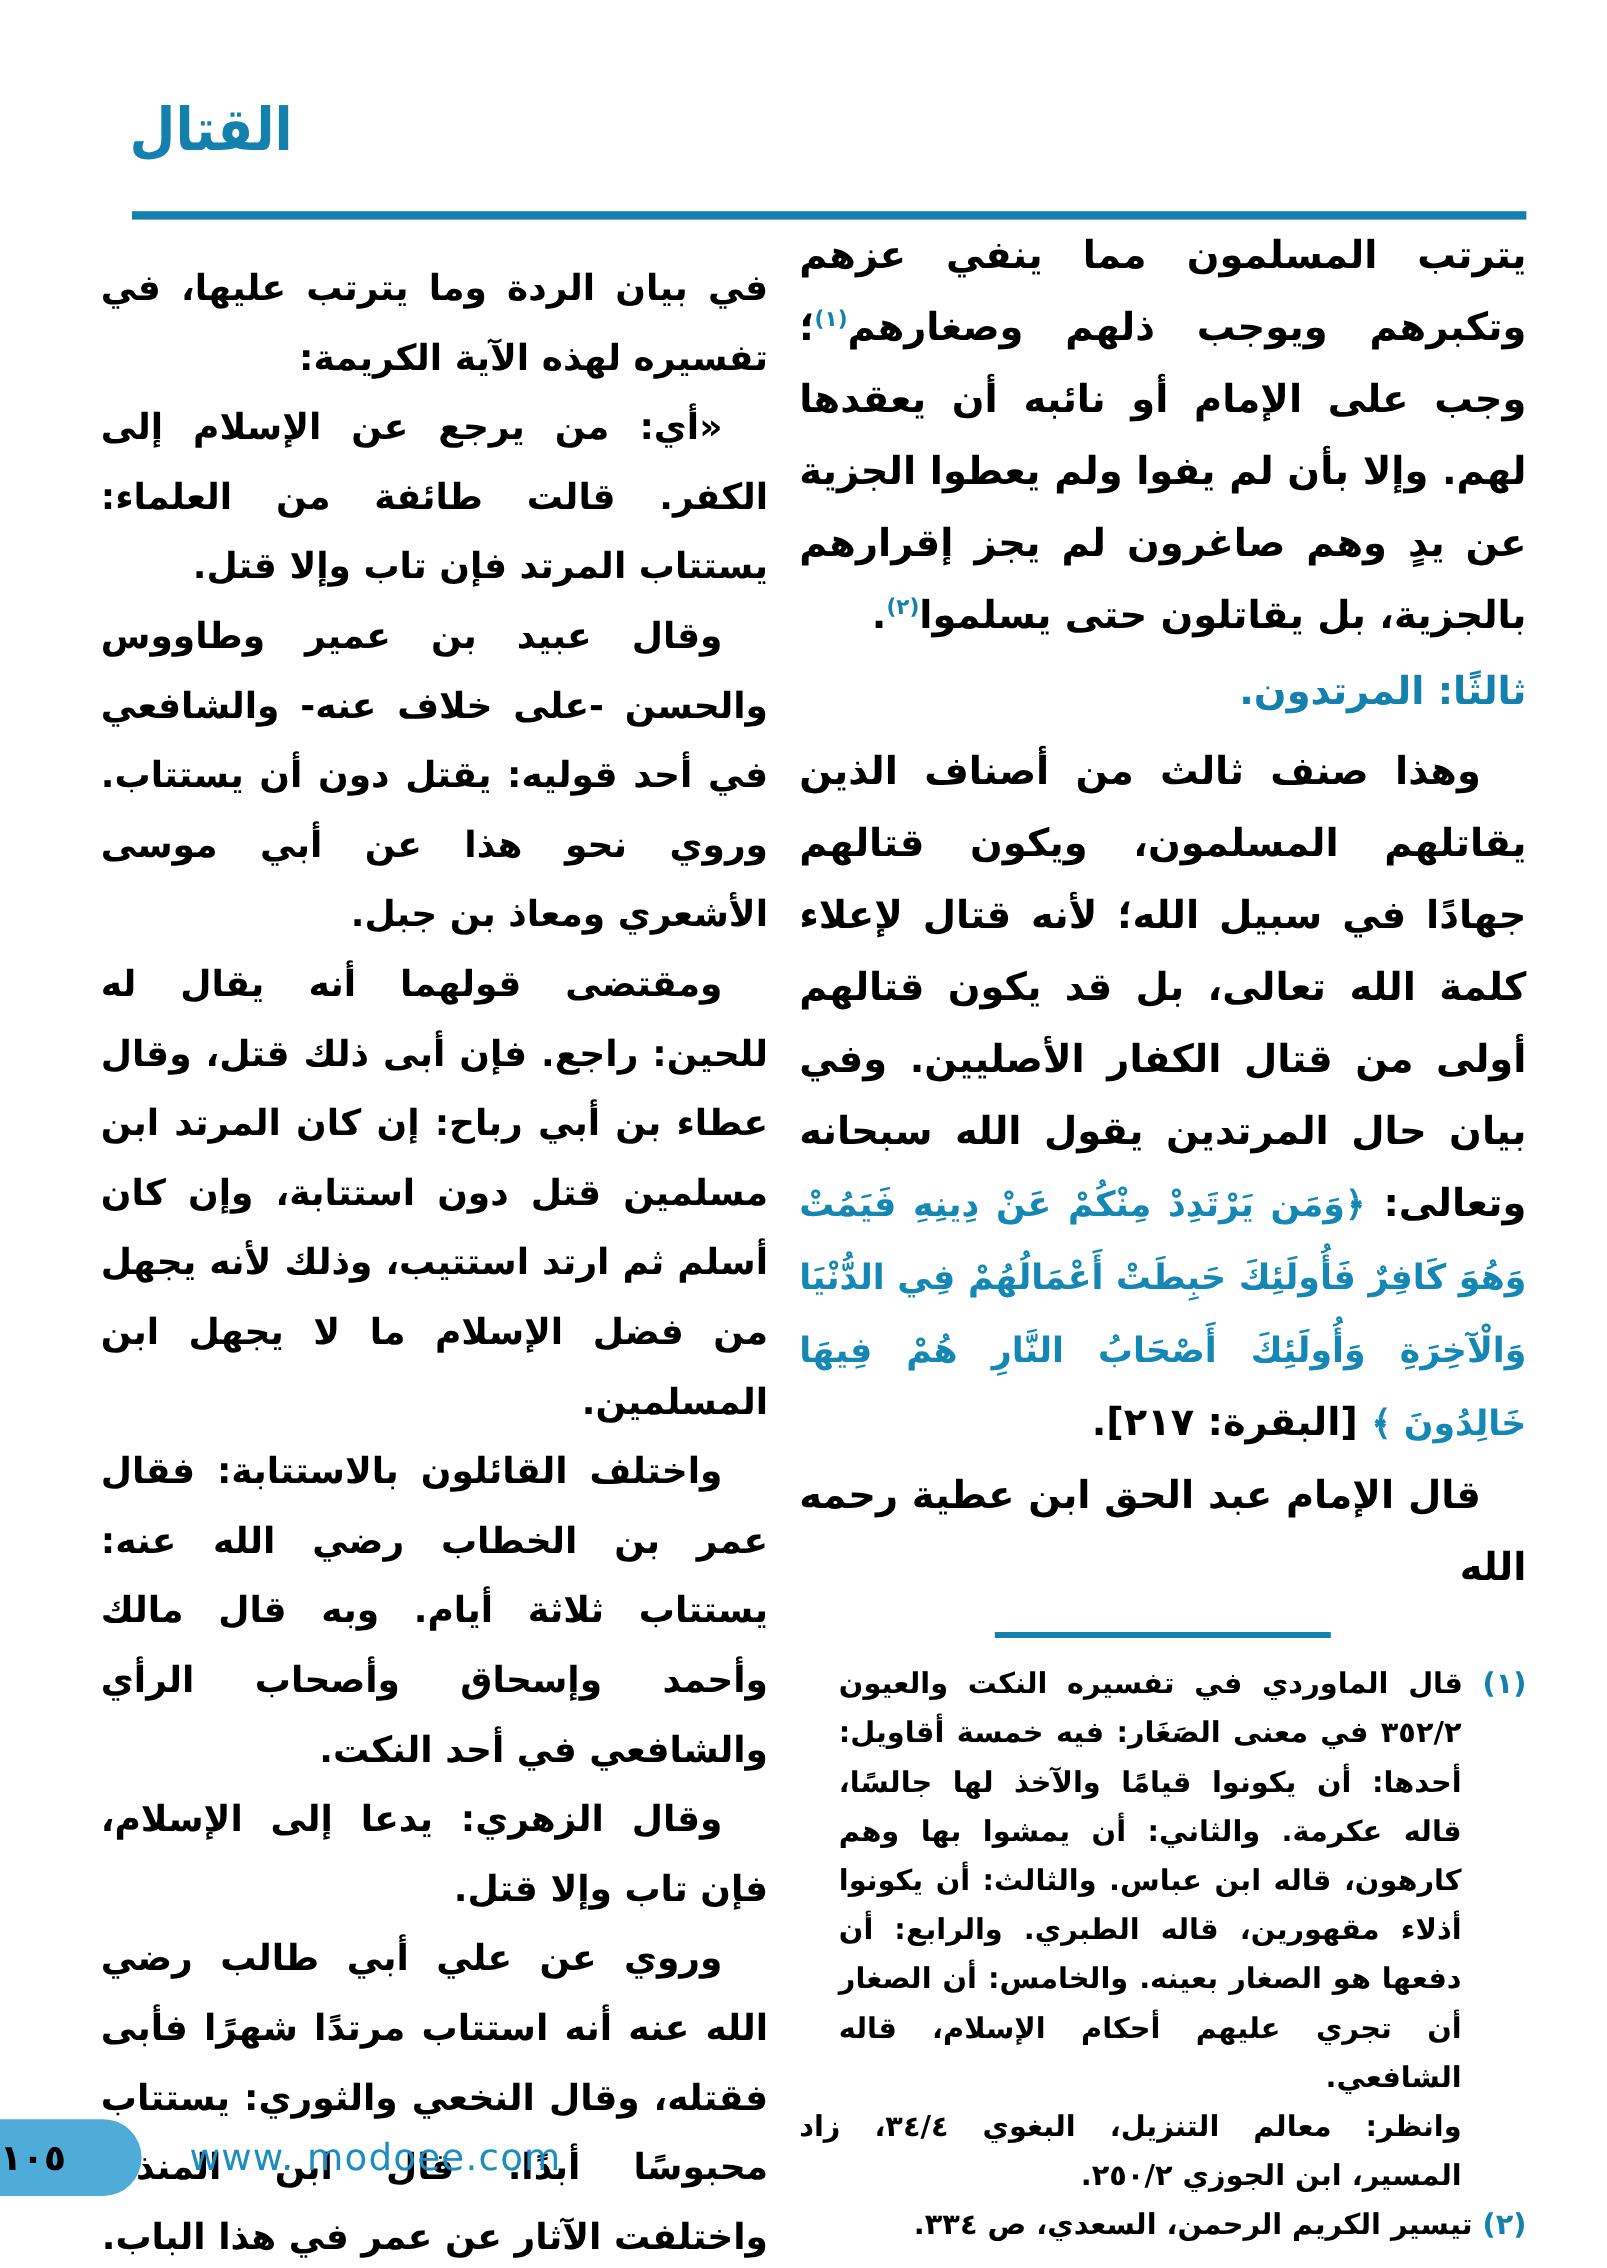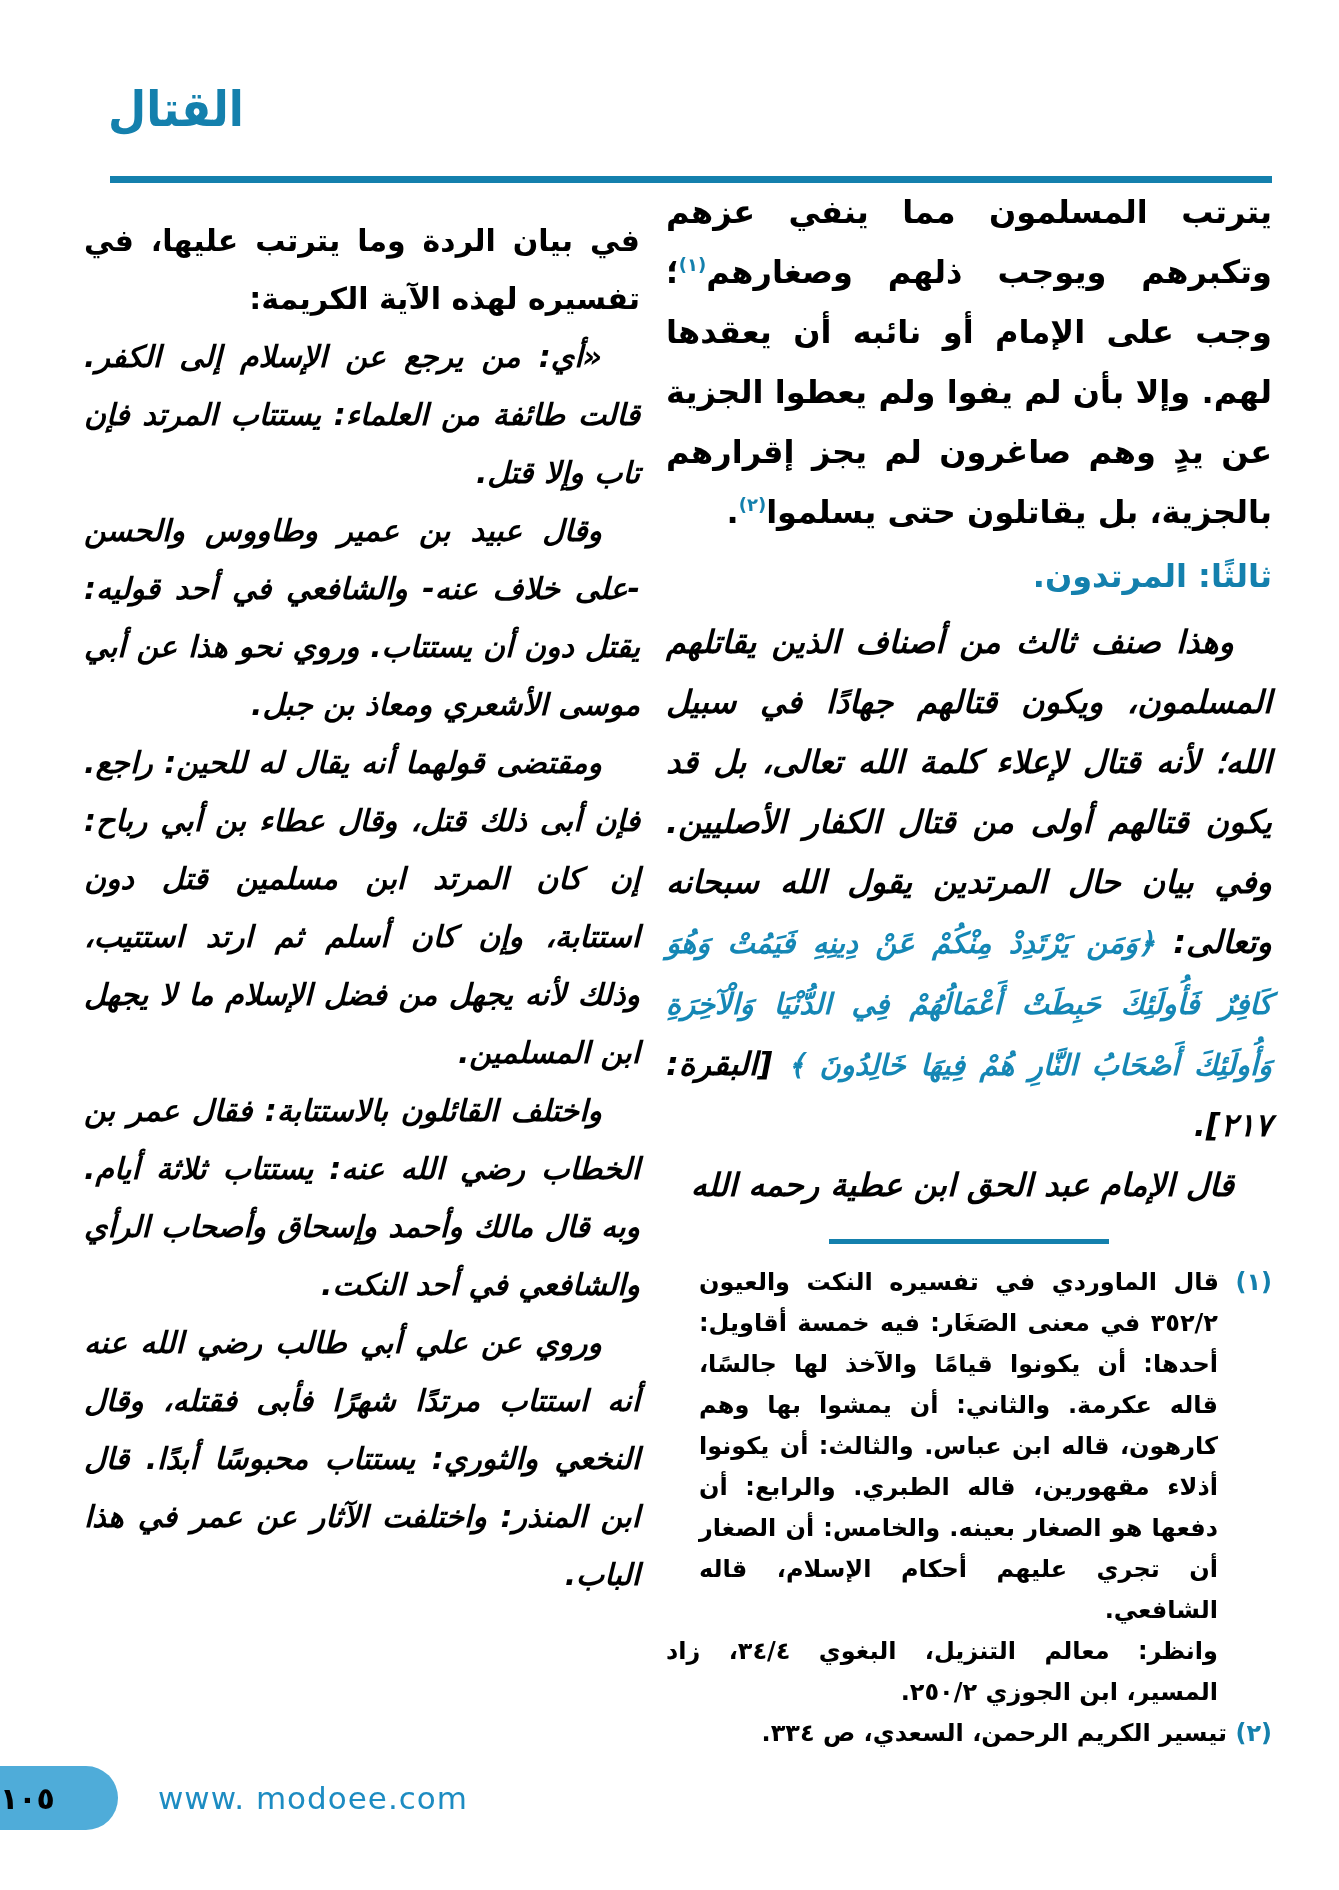--- a/index.html
+++ b/index.html
@@ -29,21 +29,21 @@
   .col{direction:rtl;text-align:justify;}
   .col p{margin:0;}
   .col-right{
     position:absolute;top:182px;right:67px;width:606px;
     font-size:32px;font-weight:700;line-height:60px;
   }
   .col-left{
     position:absolute;top:212px;left:84px;width:556px;
     font-size:30px;font-weight:700;line-height:58px;
   }
-  .indent{text-indent:38px;font-style:italic;}
+  .indent{text-indent:38px;}
   .section-heading{
     color:var(--accent-teal);font-size:32px;font-weight:700;
     margin:4px 0 6px;line-height:60px;
   }
   .verse{color:var(--verse-teal);font-size:29px;}
   .fn-sup{
     color:var(--accent-teal);font-size:18px;font-weight:700;
     vertical-align:super;line-height:0;
   }
   .footnote-rule{
@@ -93,20 +93,21 @@
     </div>
   </div>
 </div>
 
 <div class="col col-left">
   <p class="para">في بيان الردة وما يترتب عليها، في تفسيره لهذه الآية الكريمة:</p>
   <p class="para indent">«أي: من يرجع عن الإسلام إلى الكفر. قالت طائفة من العلماء: يستتاب المرتد فإن تاب وإلا قتل.</p>
   <p class="para indent">وقال عبيد بن عمير وطاووس والحسن -على خلاف عنه- والشافعي في أحد قوليه: يقتل دون أن يستتاب. وروي نحو هذا عن أبي موسى الأشعري ومعاذ بن جبل.</p>
   <p class="para indent">ومقتضى قولهما أنه يقال له للحين: راجع. فإن أبى ذلك قتل، وقال عطاء بن أبي رباح: إن كان المرتد ابن مسلمين قتل دون استتابة، وإن كان أسلم ثم ارتد استتيب، وذلك لأنه يجهل من فضل الإسلام ما لا يجهل ابن المسلمين.</p>
   <p class="para indent">واختلف القائلون بالاستتابة: فقال عمر بن الخطاب رضي الله عنه: يستتاب ثلاثة أيام. وبه قال مالك وأحمد وإسحاق وأصحاب الرأي والشافعي في أحد النكت.</p>
+  <p class="para indent">وقال الزهري: يدعا إلى الإسلام، فإن تاب وإلا قتل.</p>
   <p class="para indent">وروي عن علي أبي طالب رضي الله عنه أنه استتاب مرتدًا شهرًا فأبى فقتله، وقال النخعي والثوري: يستتاب محبوسًا أبدًا. قال ابن المنذر: واختلفت الآثار عن عمر في هذا الباب.</p>
 
 </div>
 
 <div class="page-pill">
     <span>١٠٥</span>
   </div>
 <div class="site-url">www. modoee.com</div>
 
 </body></html>

